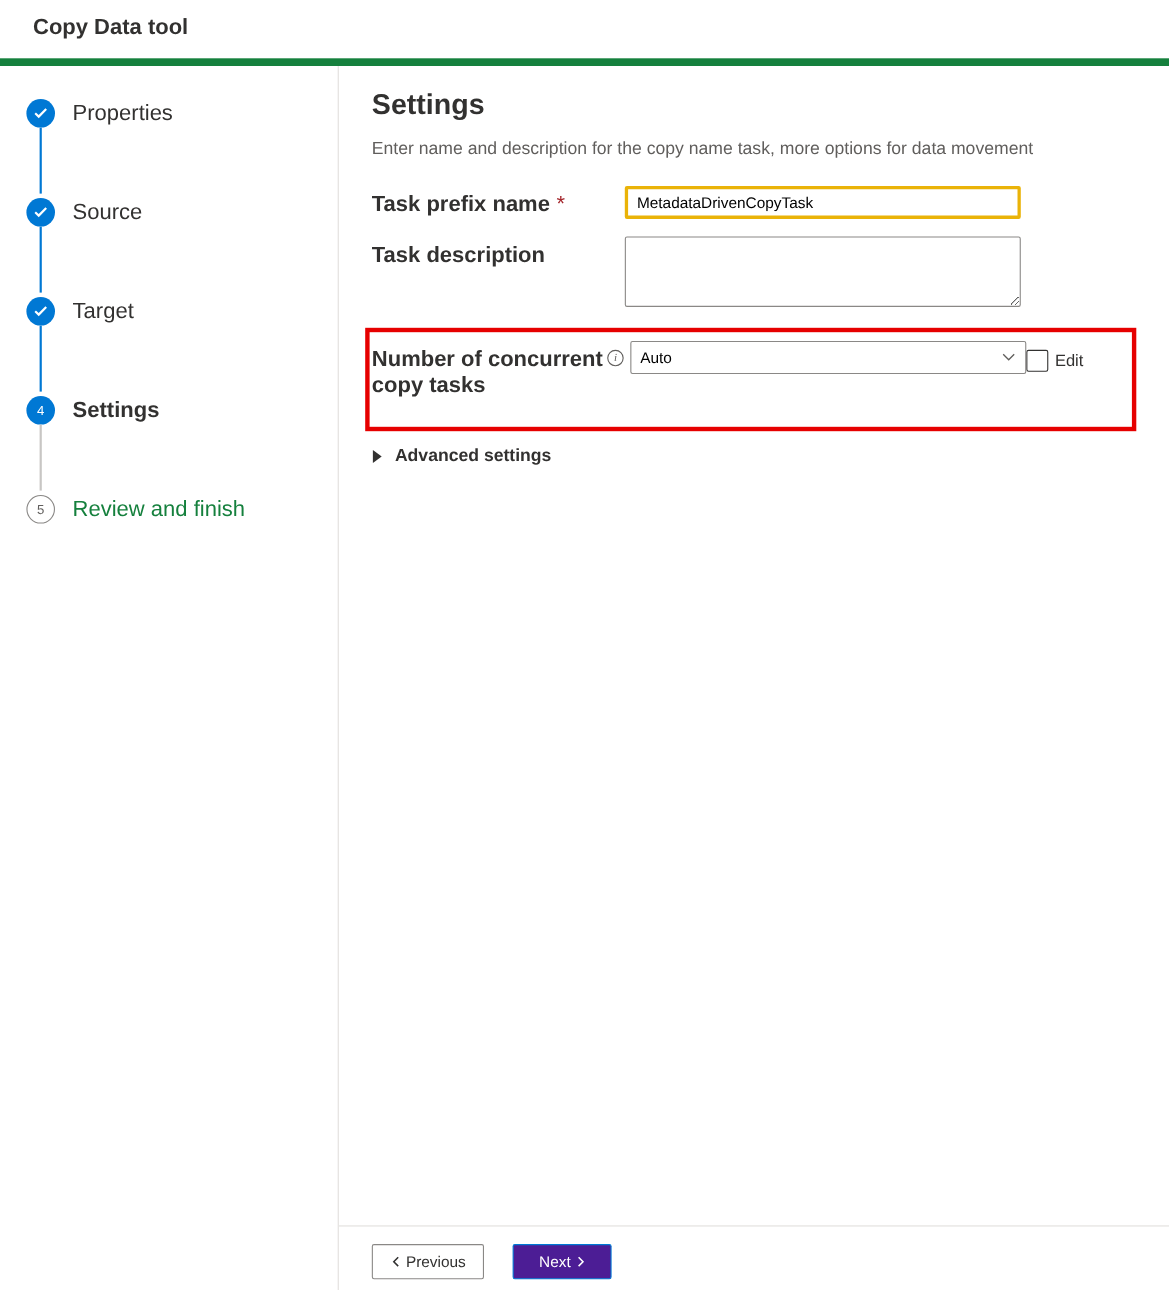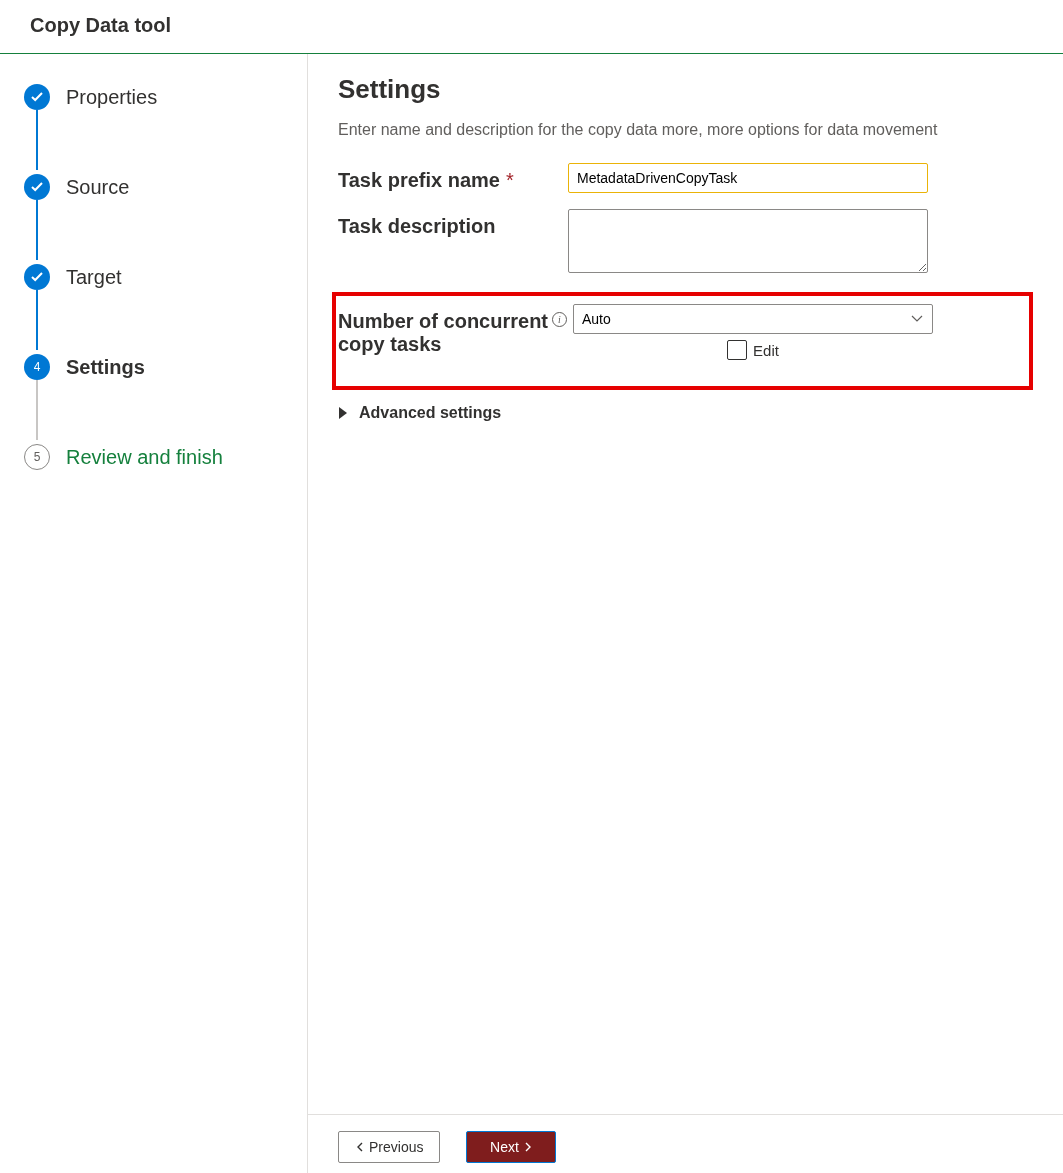--- a/index.html
+++ b/index.html
@@ -7,21 +7,21 @@
     margin: 0; padding: 0;
     font-family: "Segoe UI", -apple-system, BlinkMacSystemFont, sans-serif;
     font-size: 14px;
     color: #323130;
     background: #fff;
     height: 100%;
   }
   .app { display: flex; flex-direction: column; height: 1173px; width: 1063px; }
   .header {
     padding: 14px 30px 16px 30px;
-    border-bottom: 1px solid #15803d;
+    border-bottom: 7px solid #15803d;
     font-size: 20px;
     font-weight: 600;
   }
   .body { flex: 1; display: flex; min-height: 0; }
   .sidebar {
     width: 308px;
     border-right: 1px solid #e1dfdd;
     padding: 26px 12px 12px 24px;
     position: relative;
   }
@@ -109,21 +109,21 @@
     display: flex;
     align-items: flex-start;
   }
   .req { color: #a4262c; margin-left: 6px; font-weight: normal; }
   .field-input {
     flex: 0 0 360px;
   }
   .field-input input[type=text] {
     width: 100%;
     height: 30px;
-    border: 1px solid #eab308;
+    border: 3px solid #eab308;
     border-radius: 2px;
     padding: 0 8px;
     font-size: 14px;
     font-family: inherit;
   }
   .field-input textarea {
     width: 100%;
     height: 64px;
     border: 1px solid #8a8886;
     border-radius: 2px;
@@ -227,21 +227,21 @@
     align-items: center;
     justify-content: center;
     gap: 4px;
   }
   .btn-secondary {
     background: #fff;
     border: 1px solid #8a8886;
     color: #323130;
   }
   .btn-primary {
-    background: #7f1d1d;
+    background: #4c1d95;
     border: 1px solid #0078d4;
     color: #fff;
   }
   .chev { display:inline-block; }
   .chev svg { width:10px; height:10px; display:block; }
 </style>
 </head>
 <body>
 
 <div class="app">
@@ -302,21 +302,21 @@
           </div>
           <span class="step-label future">Review and finish</span>
         </div>
 
       </div>
     </div>
 
     <div class="main">
       <div class="main-content">
         <h1 class="title">Settings</h1>
-        <div class="subtitle">Enter name and description for the copy data more, more options for data movement</div>
+        <div class="subtitle">Enter name and description for the copy name task, more options for data movement</div>
 
         <div class="form-row">
           <div class="field-label">
             <span>Task prefix name</span>
               <span class="req">*</span>
           </div>
           <div class="field-input">
             <input type="text" value="MetadataDrivenCopyTask" style="">
           </div>
         </div>
@@ -325,21 +325,21 @@
           <div class="field-label">Task description</div>
           <div class="field-input">
             <textarea style=""></textarea>
           </div>
         </div>
 
         <div class="highlight">
           <div class="form-row" style="align-items:flex-start;">
             <div class="field-label" style="width:214px;">Number of concurrent copy tasks</div>
             <span class="info-icon">i</span>
-            <div style="display:flex; flex-direction:column;">
+            <div style="display:flex; flex-direction:row;">
               <div class="select-wrap">
                 <input type="text" readonly="" value="Auto" style="">
                 <span class="chevron-down">
                   <svg viewBox="0 0 12 12">
                       <path d="M1 3 L6 8 L11 3" stroke="#605e5c" stroke-width="1.2" fill="none"></path>
                     </svg>
                 </span>
               </div>
               <div class="edit-row">
                 <div class="checkbox"></div>

